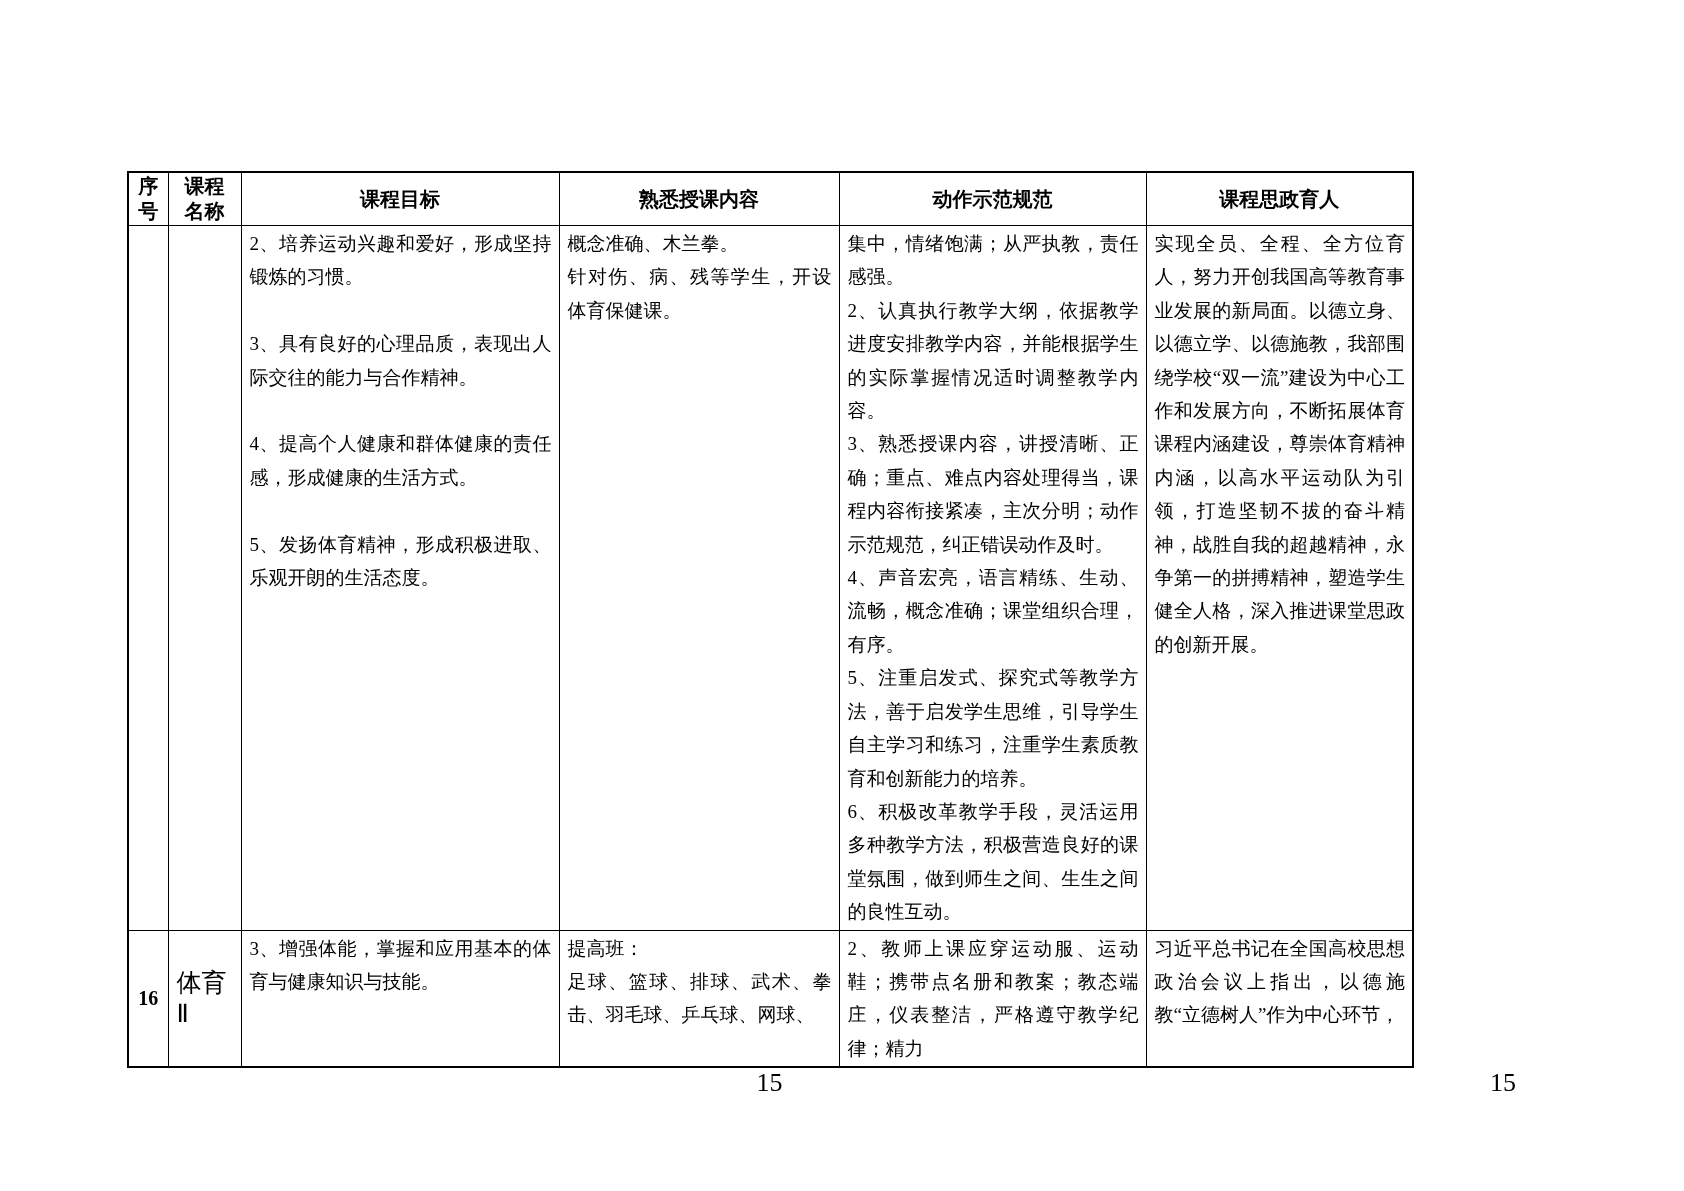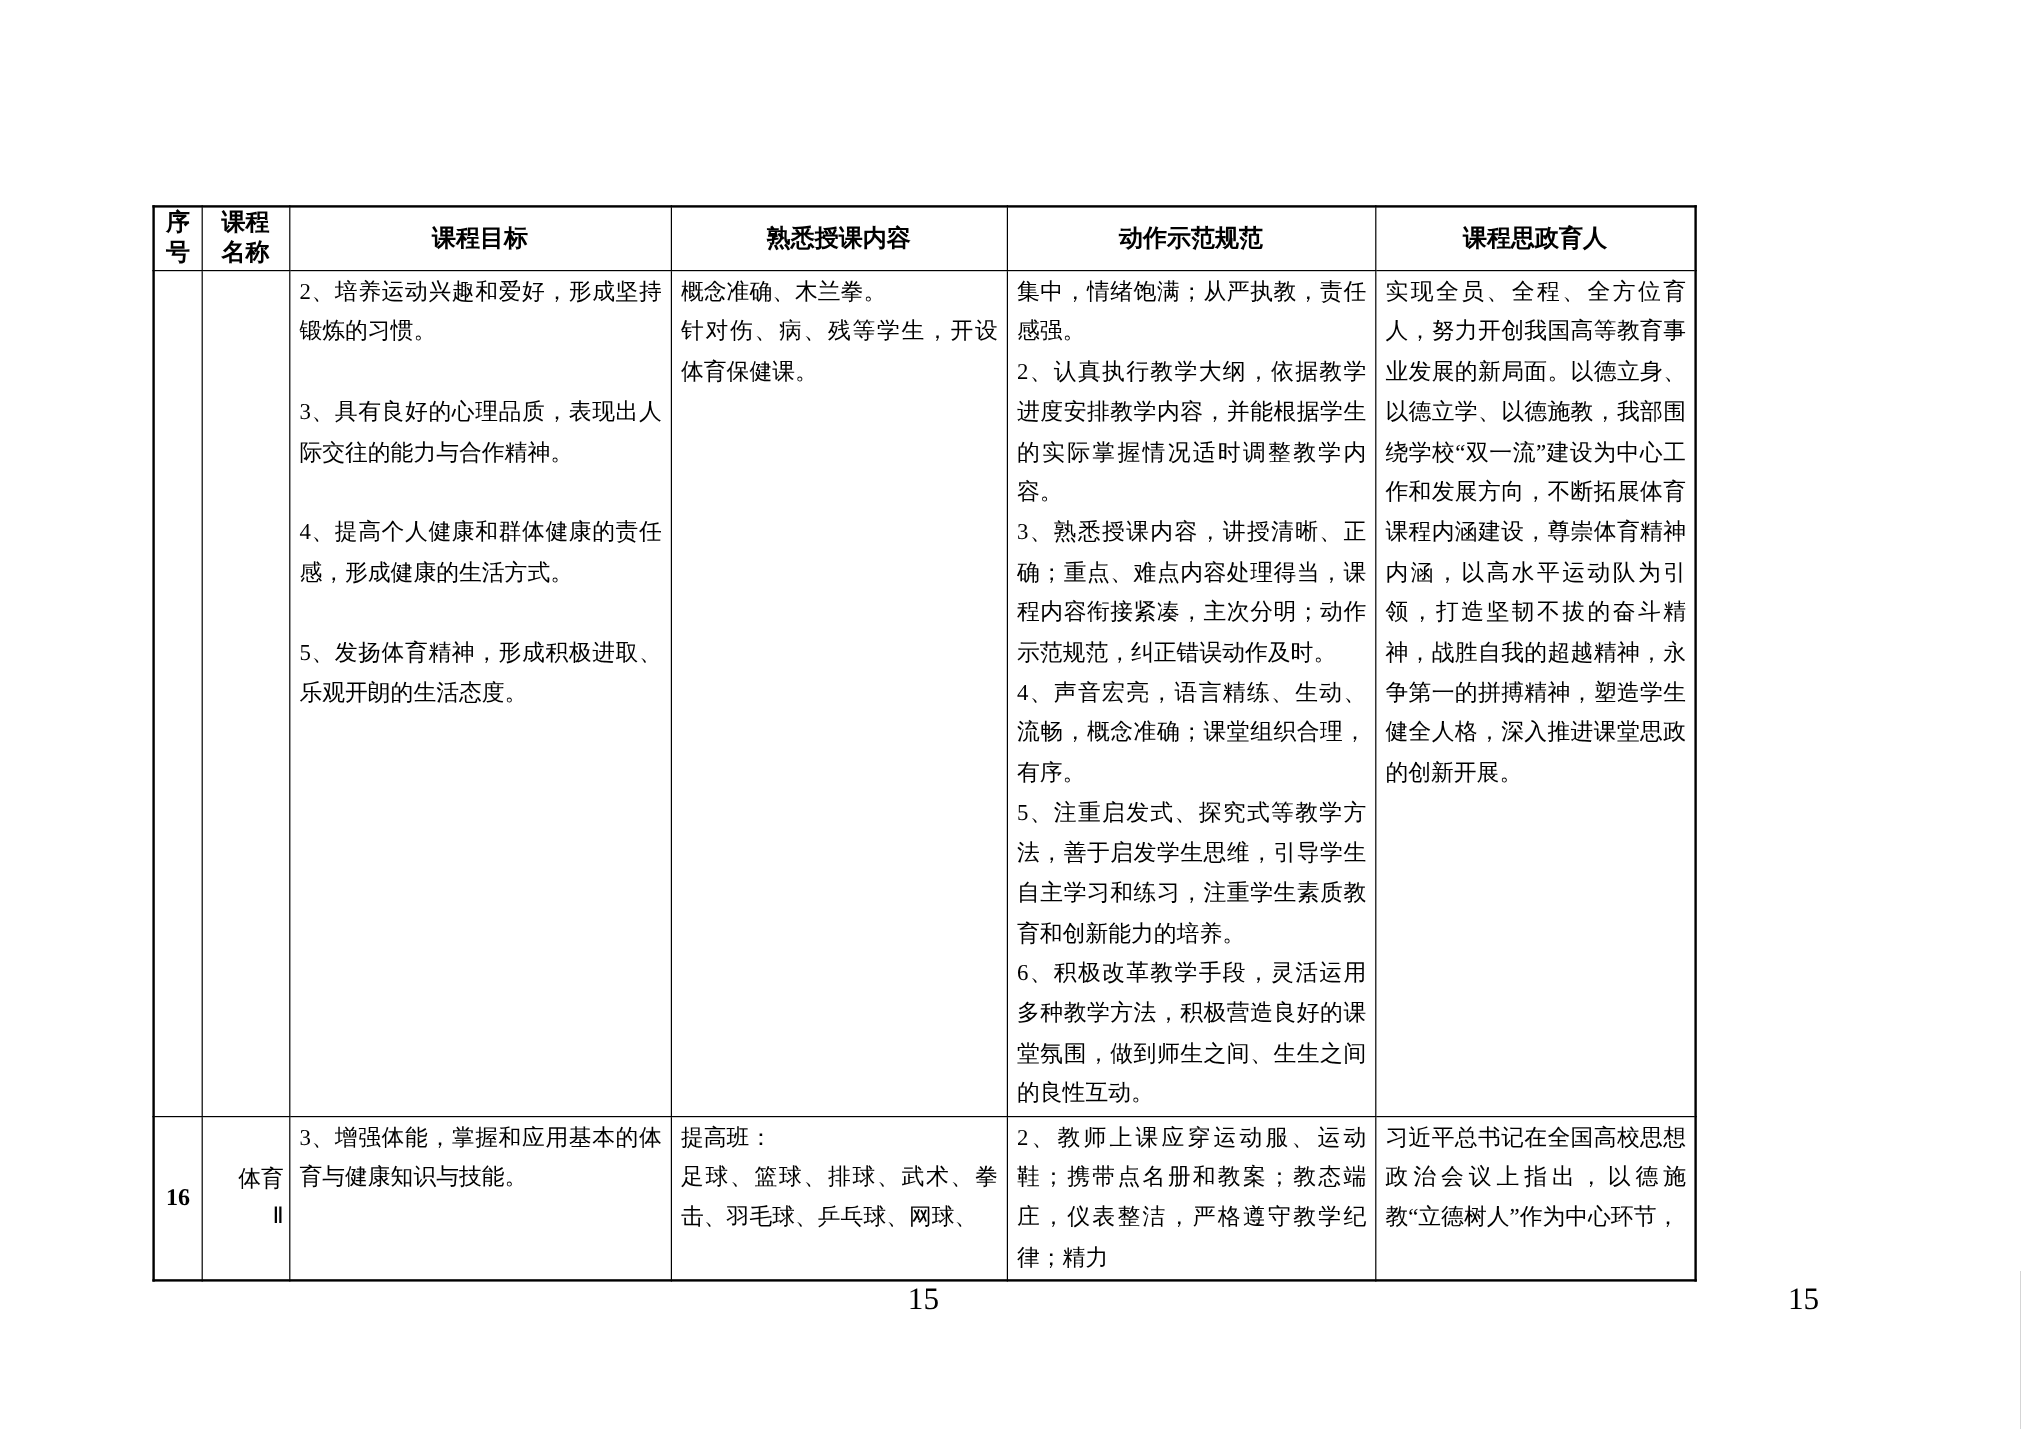--- a/index.html
+++ b/index.html
@@ -48,23 +48,23 @@
   }
   td.cell-seq {
     font-size:20px;
     font-weight:bold;
     text-align:center;
     vertical-align:middle;
     white-space:pre-line;
     padding:1px 2px;
   }
   td.cell-course {
-    font-size:19px;
+    font-size:25px;
     line-height:31px;
-    text-align:right;
+    text-align:left;
     vertical-align:middle;
     white-space:pre-line;
     padding:1px 4px 1px 8px;
   }
   .footer-num {
     position:absolute;
     font-size:26px;
     color:#000;
   }
   .footer-center {

